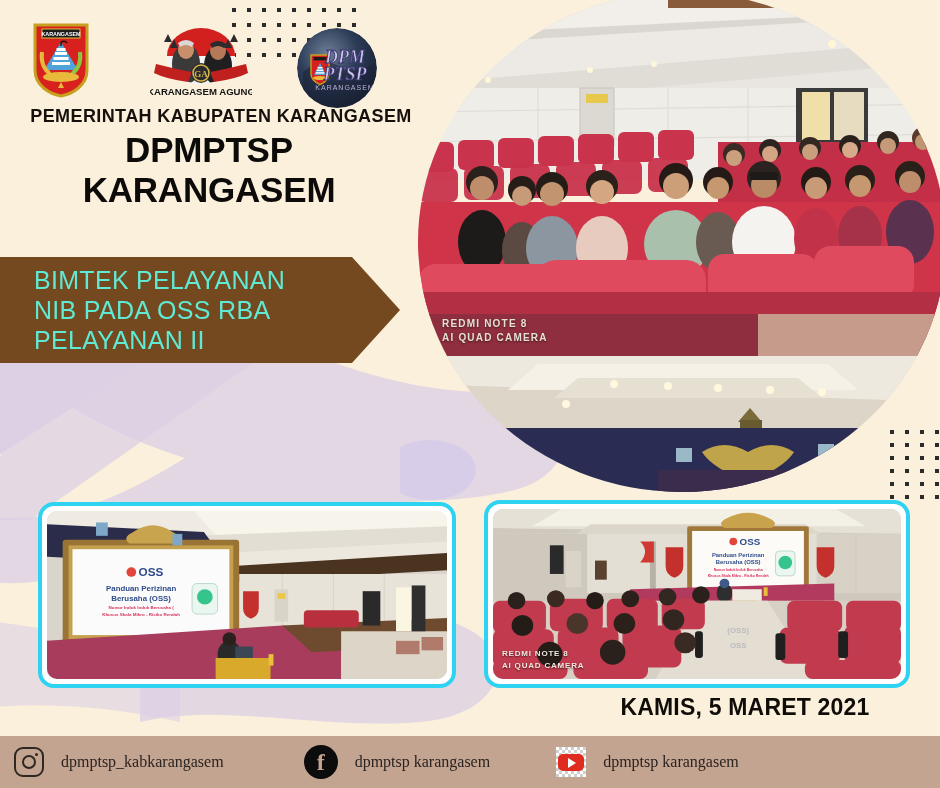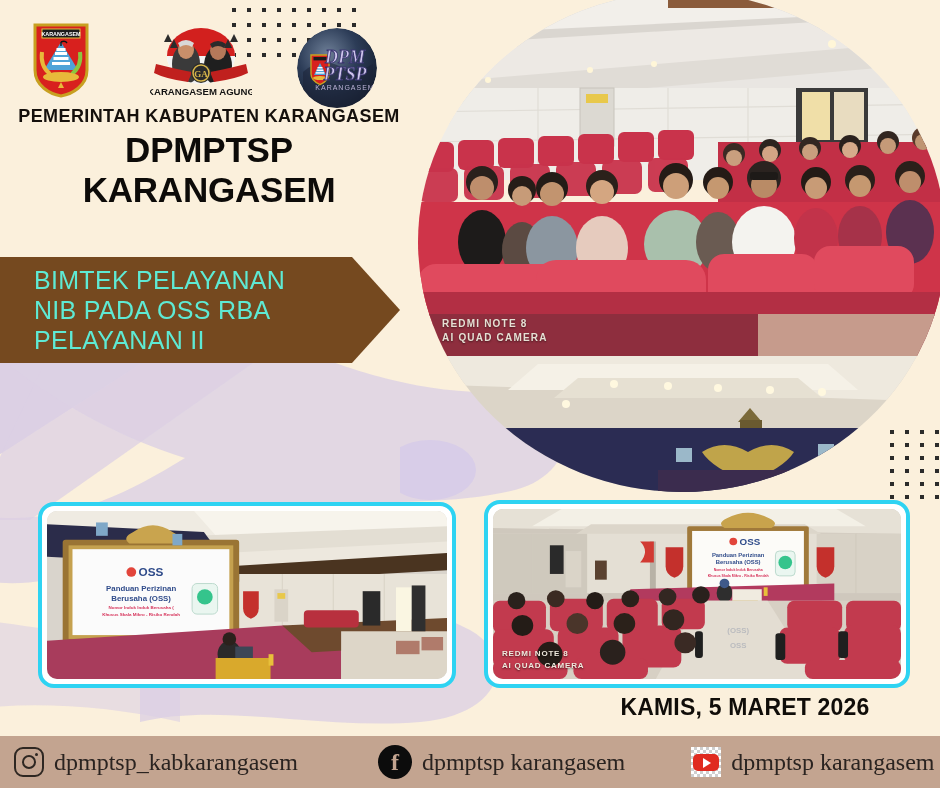--- a/index.html
+++ b/index.html
@@ -23,21 +23,21 @@
     position:absolute;width:4px;height:4px;background:#2b2b2b;display:block;
   }
 
   
   .logos{position:absolute;left:0;top:8px;width:420px;height:96px;}
   .logo-crest{position:absolute;left:32px;top:14px;width:58px;height:76px;}
   .logo-agung{position:absolute;left:150px;top:16px;width:102px;height:74px;}
   .logo-dpm{position:absolute;left:297px;top:20px;width:80px;height:80px;border-radius:50%;overflow:hidden;}
 
   .gov-line{
-    position:absolute;left:0;top:106px;width:418px;
+    position:absolute;left:12px;top:106px;width:418px;
     text-align:center;color:#15100c;
     font-size:18px;font-weight:bold;letter-spacing:.4px;
   }
   .org-line{
     position:absolute;left:0;top:130px;width:418px;
     text-align:center;color:#0d0b09;
     font-size:35px;font-weight:bold;letter-spacing:-.2px;
   }
 
   
@@ -79,21 +79,21 @@
   }
 
   
   .footer{
     position:absolute;left:0;bottom:0;width:940px;height:52px;
     background:#C3A490;display:flex;align-items:center;
   }
   .social{display:flex;align-items:center;height:52px;}
   .social-label{
     font-family:"Liberation Serif", serif;
-    font-size:24px;color:#2a2320;margin-left:10px;white-space:nowrap;
+    font-size:16px;color:#2a2320;margin-left:17px;white-space:nowrap;
   }
   .ig-icon{width:30px;height:30px;border:2.5px solid #2e2722;border-radius:9px;position:relative;box-sizing:border-box;}
   .ig-icon::before{content:"";position:absolute;left:50%;top:50%;transform:translate(-50%,-50%);width:14px;height:14px;border:2.5px solid #2e2722;border-radius:50%;box-sizing:border-box;}
   .ig-icon::after{content:"";position:absolute;right:4px;top:4px;width:3px;height:3px;border-radius:50%;background:#2e2722;}
   .fb-icon{width:34px;height:34px;border-radius:50%;background:#0c0c0c;position:relative;}
   .fb-icon span{position:absolute;left:0;top:0;width:34px;height:34px;color:#C3A490;font-weight:bold;font-size:24px;line-height:34px;text-align:center;font-family:"Liberation Serif",serif;}
   .yt-icon{width:30px;height:30px;position:relative;
     background-image:linear-gradient(45deg,#cfcfcf 25%,transparent 25%,transparent 75%,#cfcfcf 75%),
                      linear-gradient(45deg,#cfcfcf 25%,#fff 25%,#fff 75%,#cfcfcf 75%);
     background-size:6px 6px;background-position:0 0,3px 3px;}
@@ -600,21 +600,21 @@
           <circle cx="58" cy="152" r="13" fill="#241c17"></circle>
             <circle cx="122" cy="150" r="13" fill="#2a211d"></circle>
           <circle cx="196" cy="140" r="11" fill="#3a2a24"></circle>
         </g>
       </svg>
     </div>
     <div style="position:absolute;left:14px;bottom:26px;color:#efe9dd;font-size:8px;font-weight:bold;letter-spacing:.8px;text-shadow:0 1px 2px rgba(0,0,0,.6);">REDMI NOTE 8</div>
     <div style="position:absolute;left:14px;bottom:14px;color:#efe9dd;font-size:8px;font-weight:bold;letter-spacing:.8px;text-shadow:0 1px 2px rgba(0,0,0,.6);">AI QUAD CAMERA</div>
   </div>
 
-  <div class="date">KAMIS, 5 MARET 2026</div>
+  <div class="date">KAMIS, 5 MARET 2021</div>
 
   <div class="footer">
     <div class="social" style="margin-left:14px;">
       <div class="ig-icon"></div>
       <div class="social-label">dpmptsp_kabkarangasem</div>
     </div>
     <div class="social" style="margin-left:80px;">
       <div class="fb-icon">
           <span>f</span>
         </div>

